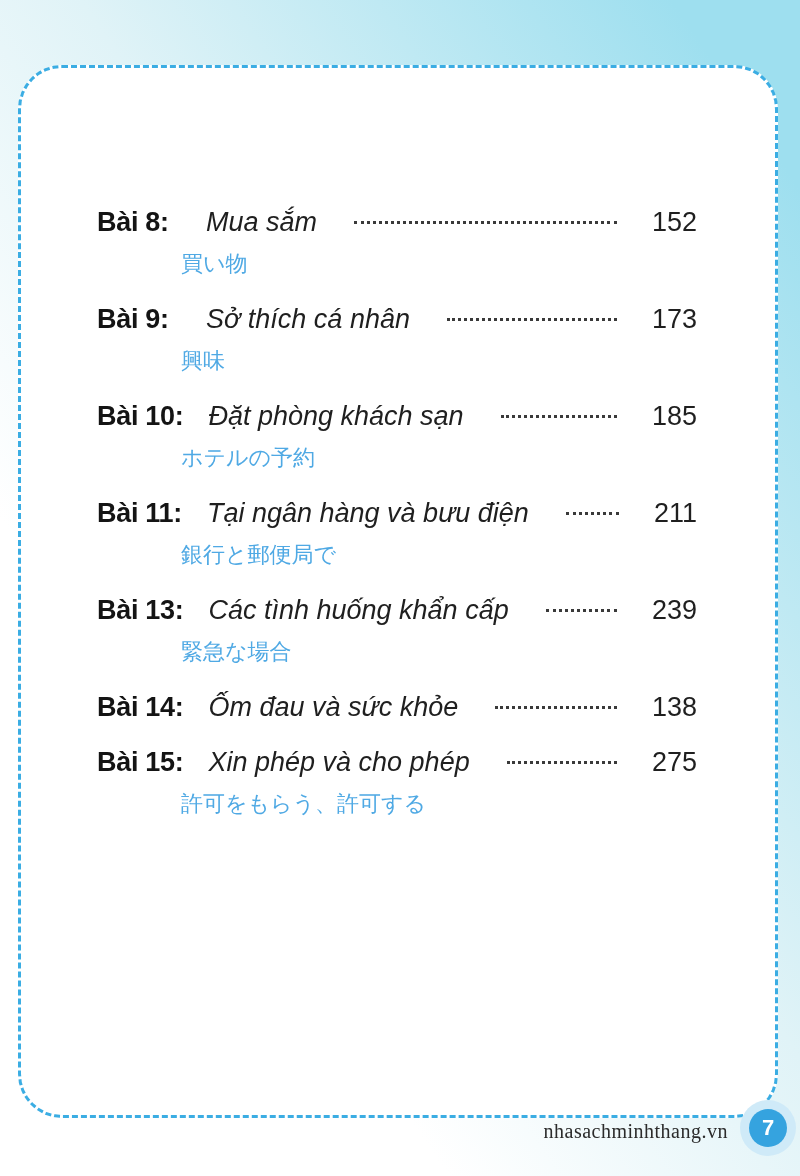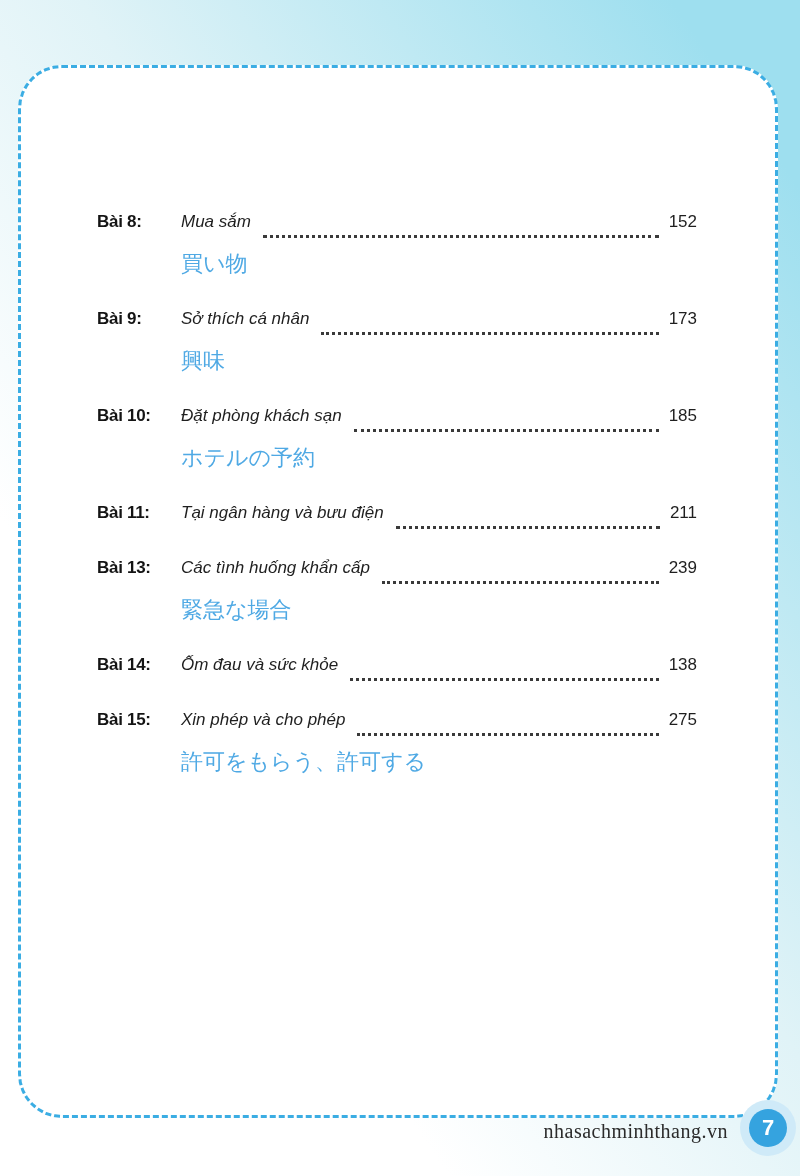--- a/index.html
+++ b/index.html
@@ -25,24 +25,25 @@
   }
   .toc {
     position: absolute;
     left: 76px;
     top: 138px;
     width: 600px;
   }
   .entry { margin-bottom: 23px; }
   .row {
     display: flex;
-    align-items: flex-end;
-    font-size: 17px;
+    align-items: center;
+    font-size: 27px;
     line-height: 32px;
     color: var(--text-dark, #1f1f1f);
+    gap: 25px;
   }
   .label {
     flex: 0 0 84px;
     font-weight: 700;
     color: #141414;
     letter-spacing: -0.3px;
     white-space: nowrap;
   }
   .title { white-space: nowrap; font-style: italic; }
   .dots {
@@ -133,20 +134,21 @@
         <div class="jp">ホテルの予約</div>
       </div>
 
       <div class="entry">
         <div class="row">
           <span class="label">Bài 11:</span>
           <span class="title">Tại ngân hàng và bưu điện</span>
           <span class="dots"></span>
           <span class="pnum">211</span>
         </div>
+        <div class="jp">銀行と郵便局で</div>
       </div>
 
 
       <div class="entry">
         <div class="row">
           <span class="label">Bài 13:</span>
           <span class="title">Các tình huống khẩn cấp</span>
           <span class="dots"></span>
           <span class="pnum">239</span>
         </div>

